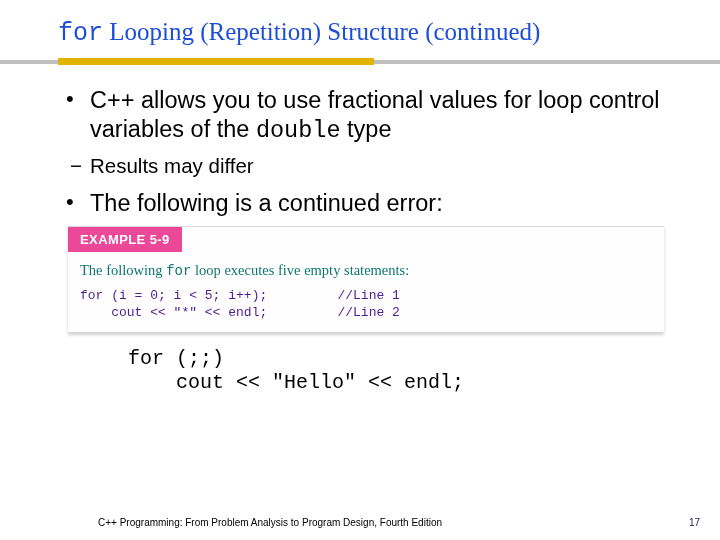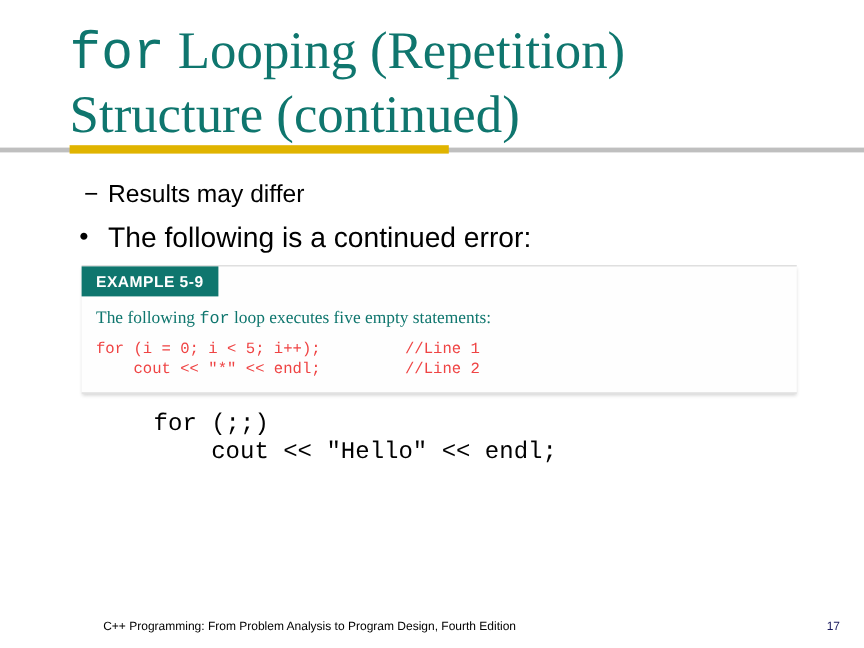--- a/index.html
+++ b/index.html
@@ -12,23 +12,24 @@
     overflow: hidden;
   }
   .slide {
     width: 100%;
     height: 100%;
     padding: 18px 50px 0 58px;
     position: relative;
   }
   .title {
     font-family: "Times New Roman", Times, serif;
-    font-size: 44px;
+    font-size: 25px;
     line-height: 1.12;
-    color: #0f766e;
+    color: #1d4ed8;
+    margin-bottom: 10px;
   }
   .title .mono { font-family: "Courier New", Courier, monospace; }
   .rule-row {
     position: relative;
     height: 10px;
     margin-left: -58px;
     margin-right: -50px;
     margin-bottom: 18px;
   }
   .rule-gray {
@@ -79,55 +80,55 @@
   .example-box {
     margin: 6px -4px 14px -22px;
     background: #fefefe;
     border-top: 1px solid #d8d8d8;
     border-bottom: 1px solid #d8d8d8;
     box-shadow: 0 2px 3px rgba(0,0,0,0.18);
     padding: 0 0 10px 0;
   }
   .example-header {
     display: inline-block;
-    background: #0f766e;
+    background: #ec4899;
     color: #fff;
     font-family: Arial, sans-serif;
     font-weight: bold;
     font-size: 13px;
     padding: 5px 12px;
     letter-spacing: 0.4px;
   }
   .example-caption {
     font-family: "Times New Roman", Times, serif;
     font-size: 14.5px;
     color: #0f766e;
     padding: 10px 12px 8px 12px;
   }
   .example-caption .cm { font-family: "Courier New", Courier, monospace; font-size: 14px; }
   .example-code {
     font-family: "Courier New", Courier, monospace;
     font-size: 13px;
-    color: #ef4444;
+    color: #4c1d95;
     padding: 0 12px;
     white-space: pre;
     line-height: 1.35;
   }
   .legal-code {
     font-family: "Courier New", Courier, monospace;
     font-size: 20px;
     margin-left: 38px;
     white-space: pre;
     line-height: 1.2;
     margin-top: 4px;
   }
   .footer {
     position: absolute;
     bottom: 12px;
-    left: 0; right: 0;
+    left: 12px; right: 0;
     padding: 0 20px 0 86px;
     display: flex;
     justify-content: space-between;
     align-items: baseline;
     font-size: 10px;
     color: #000;
   }
   .footer .pg { color: #1a1a5e; font-size: 10px; }
 </style>
 </head>
@@ -139,20 +140,23 @@
     <span class="mono">for</span><span> Looping (Repetition) Structure (continued)</span>
   </div>
 
   <div class="rule-row">
     <div class="rule-gray"></div>
     <div class="rule-gold"></div>
   </div>
 
   <div class="content">
 
+    <div class="b1">
+      <span>C++ allows you to use fractional values for loop control variables of the </span><span class="mono">double</span><span> type</span>
+    </div>
 
     <div class="b2">Results may differ</div>
 
     <div class="b1">The following is a continued error:</div>
 
     <div class="example-box">
       <div class="example-header">EXAMPLE 5-9</div>
       <div class="example-caption">
         <span>The following </span><span class="cm">for</span><span> loop executes five empty statements:</span>
       </div>

